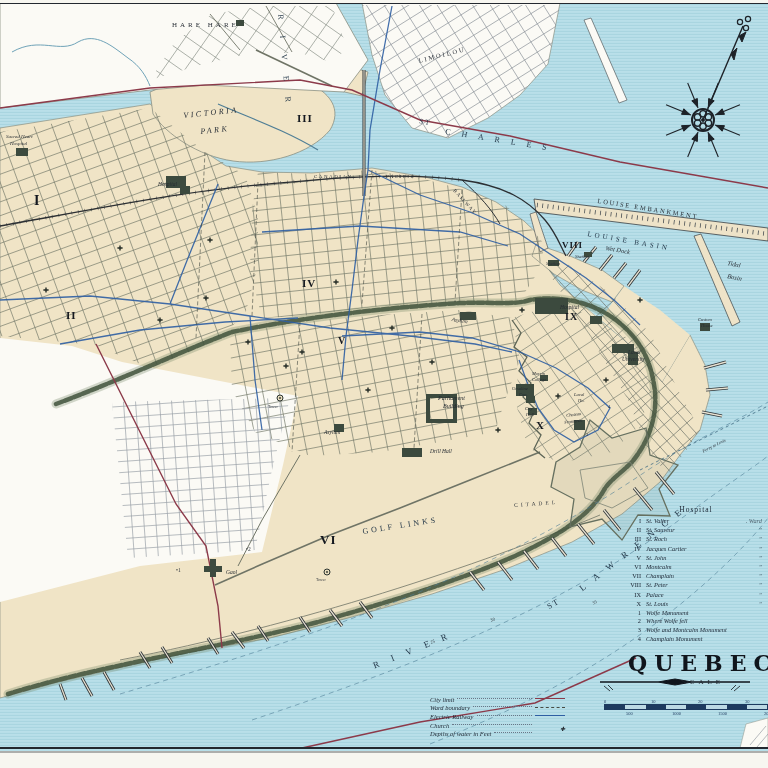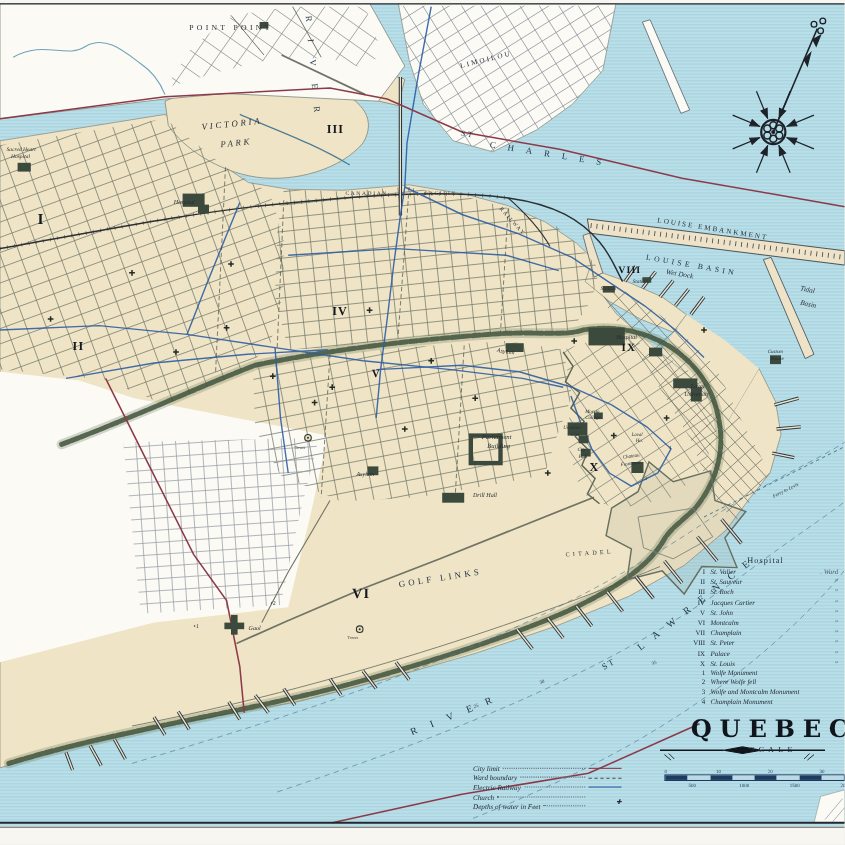--- a/index.html
+++ b/index.html
@@ -742,21 +742,21 @@
     <g>
       <rect x="0" y="0" width="768" height="3" fill="#f7f6f0"></rect>
       <line x1="0" y1="3.5" x2="768" y2="3.5" stroke="#23282f" stroke-width="1.2"></line>
       <line x1="0" y1="748" x2="768" y2="748" stroke="#23282f" stroke-width="1.8"></line>
       <line x1="0" y1="752" x2="768" y2="752" stroke="#23282f" stroke-width="0.7"></line>
       <rect x="0" y="753" width="768" height="15" fill="#f7f6f0"></rect>
     </g>
   </svg>
 
   <div id="labels">
-      <div class="maplabel lb-caps" style="left: 172px; top: 22px; font-size: 7px; letter-spacing: 3px;">POINT  POINT</div>
+      <div class="maplabel lb-caps" style="left: 172px; top: 22px; font-size: 7px; letter-spacing: 3px;">HARE  HARE</div>
       <div class="maplabel lb-italic" style="left: 183px; top: 112px; font-size: 8px; letter-spacing: 2.5px; transform: rotate(-6deg);">VICTORIA</div>
       <div class="maplabel lb-italic" style="left: 200px; top: 128px; font-size: 8px; letter-spacing: 2.5px; transform: rotate(-6deg);">PARK</div>
       <div class="maplabel lb-water" style="left: 284px; top: 14px; font-size: 8px; letter-spacing: 16px; transform: rotate(85deg);">RIVER</div>
       <div class="maplabel lb-water" style="left: 420px; top: 118px; font-size: 7px; letter-spacing: 2px; transform: rotate(12deg);">ST</div>
       <div class="maplabel lb-water" style="left: 446px; top: 128px; font-size: 8px; letter-spacing: 11px; transform: rotate(9deg);">CHARLES</div>
       <div class="maplabel lb-caps" style="left: 418px; top: 58px; font-size: 6.5px; letter-spacing: 2px; transform: rotate(-14deg);">LIMOILOU</div>
       <div class="maplabel lb-caps" style="left: 598px; top: 198px; font-size: 6.5px; letter-spacing: 1.8px; transform: rotate(9deg);">LOUISE  EMBANKMENT</div>
       <div class="maplabel lb-water" style="left: 588px; top: 231px; font-size: 7px; letter-spacing: 3px; transform: rotate(10deg);">LOUISE  BASIN</div>
       <div class="maplabel lb-italic" style="left: 606px; top: 245px; font-size: 6.5px; transform: rotate(10deg);">Wet Dock</div>
       <div class="maplabel lb-italic" style="left: 728px; top: 260px; font-size: 6.5px; transform: rotate(12deg);">Tidal</div>

